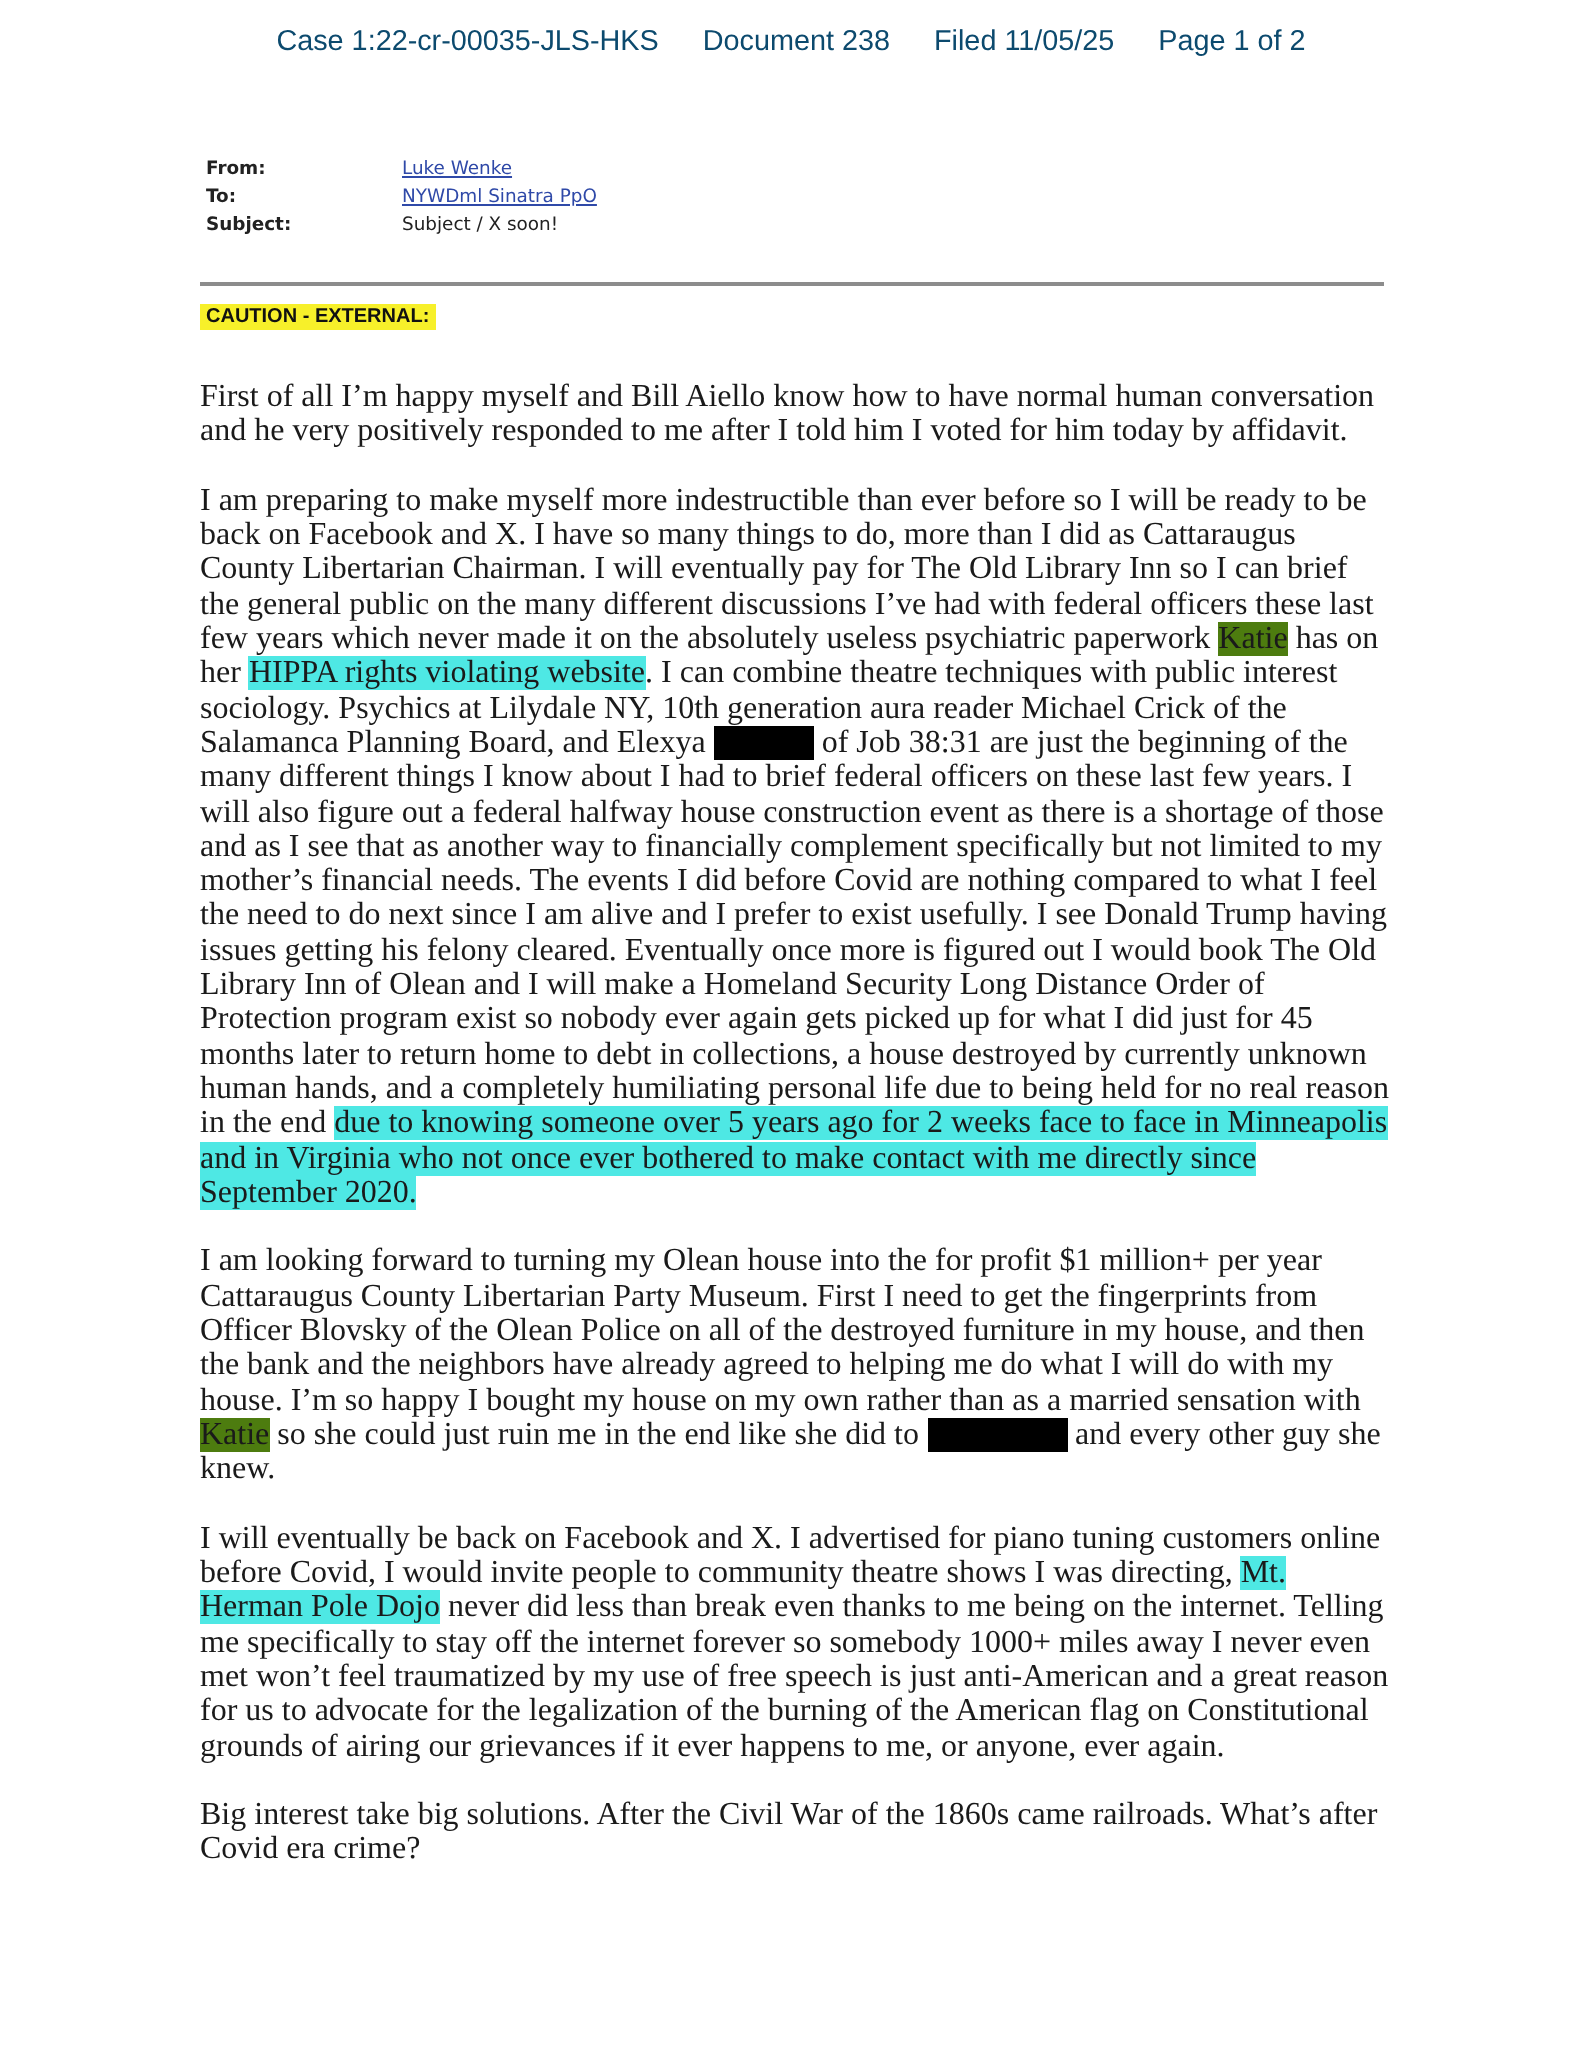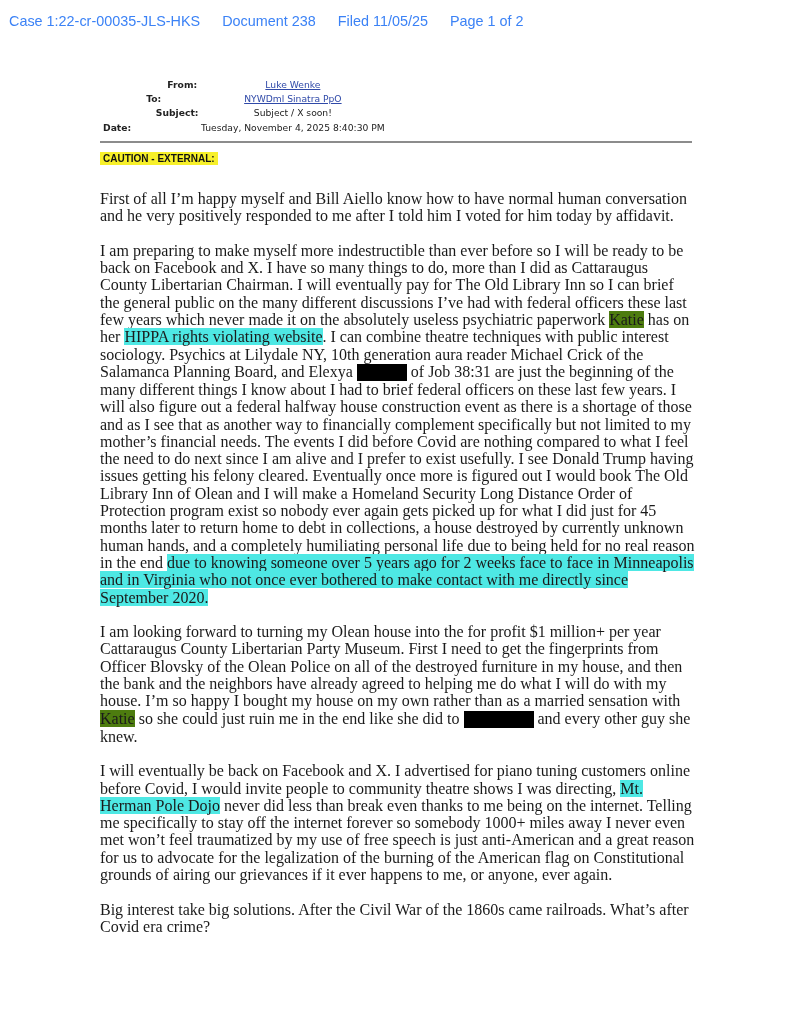--- a/index.html
+++ b/index.html
@@ -1,27 +1,27 @@
 <!DOCTYPE html>
 <html><head>
   <meta charset="utf-8">
   <style>
     html, body { margin: 0; padding: 0; background: #ffffff; }
     body { width: 791px; height: 1024px; position: relative; overflow: hidden; }
     .court-header {
-      position: absolute; top: 13px; left: 0; width: 791px; text-align: left;
-      font-family: "Liberation Sans", sans-serif; font-size: 14.4px; color: #3b82f6;
+      position: absolute; top: 13px; left: 0; width: 791px; text-align: center;
+      font-family: "Liberation Sans", sans-serif; font-size: 14.4px; color: #0c4a6e;
       white-space: nowrap;
     }
     .court-header span { margin: 0 9px; }
     .email-meta {
       position: absolute; top: 78px; left: 103px;
       font-family: "DejaVu Sans", sans-serif; font-size: 9.2px; line-height: 14.2px; color: #222;
     }
-    .meta-row { display: flex; justify-content: center; }
+    .meta-row { display: flex; }
     .meta-label { width: 98px; font-weight: bold; }
     .meta-link { color: #2f49a8; text-decoration: underline; }
     .rule {
       position: absolute; top: 141px; left: 100px; width: 592px; height: 2px; background: #8c8c8c;
     }
     .caution {
       position: absolute; top: 152px; left: 100px;
       background: #f7f02a; padding: 1px 3px 1px 3px;
       font-family: "Liberation Sans", sans-serif; font-weight: bold; font-size: 10px; color: #111;
     }
@@ -50,24 +50,20 @@
     <span class="meta-link">Luke Wenke</span>
   </div>
   <div class="meta-row">
     <span class="meta-label">To:</span>
     <span class="meta-link">NYWDml Sinatra PpO</span>
   </div>
   <div class="meta-row">
     <span class="meta-label">Subject:</span>
     <span>Subject / X soon!</span>
   </div>
-  <div class="meta-row">
-    <span class="meta-label">Date:</span>
-    <span>Tuesday, November 4, 2025 8:40:30 PM</span>
-  </div>
 </div>
 
 <div class="rule"></div>
 
 <div class="caution">CAUTION - EXTERNAL:</div>
 
 <div class="body-text">
   <p>First of all I’m happy myself and Bill Aiello know how to have normal human conversation and he very positively responded to me after I told him I voted for him today by affidavit.</p>
 
   <p>

